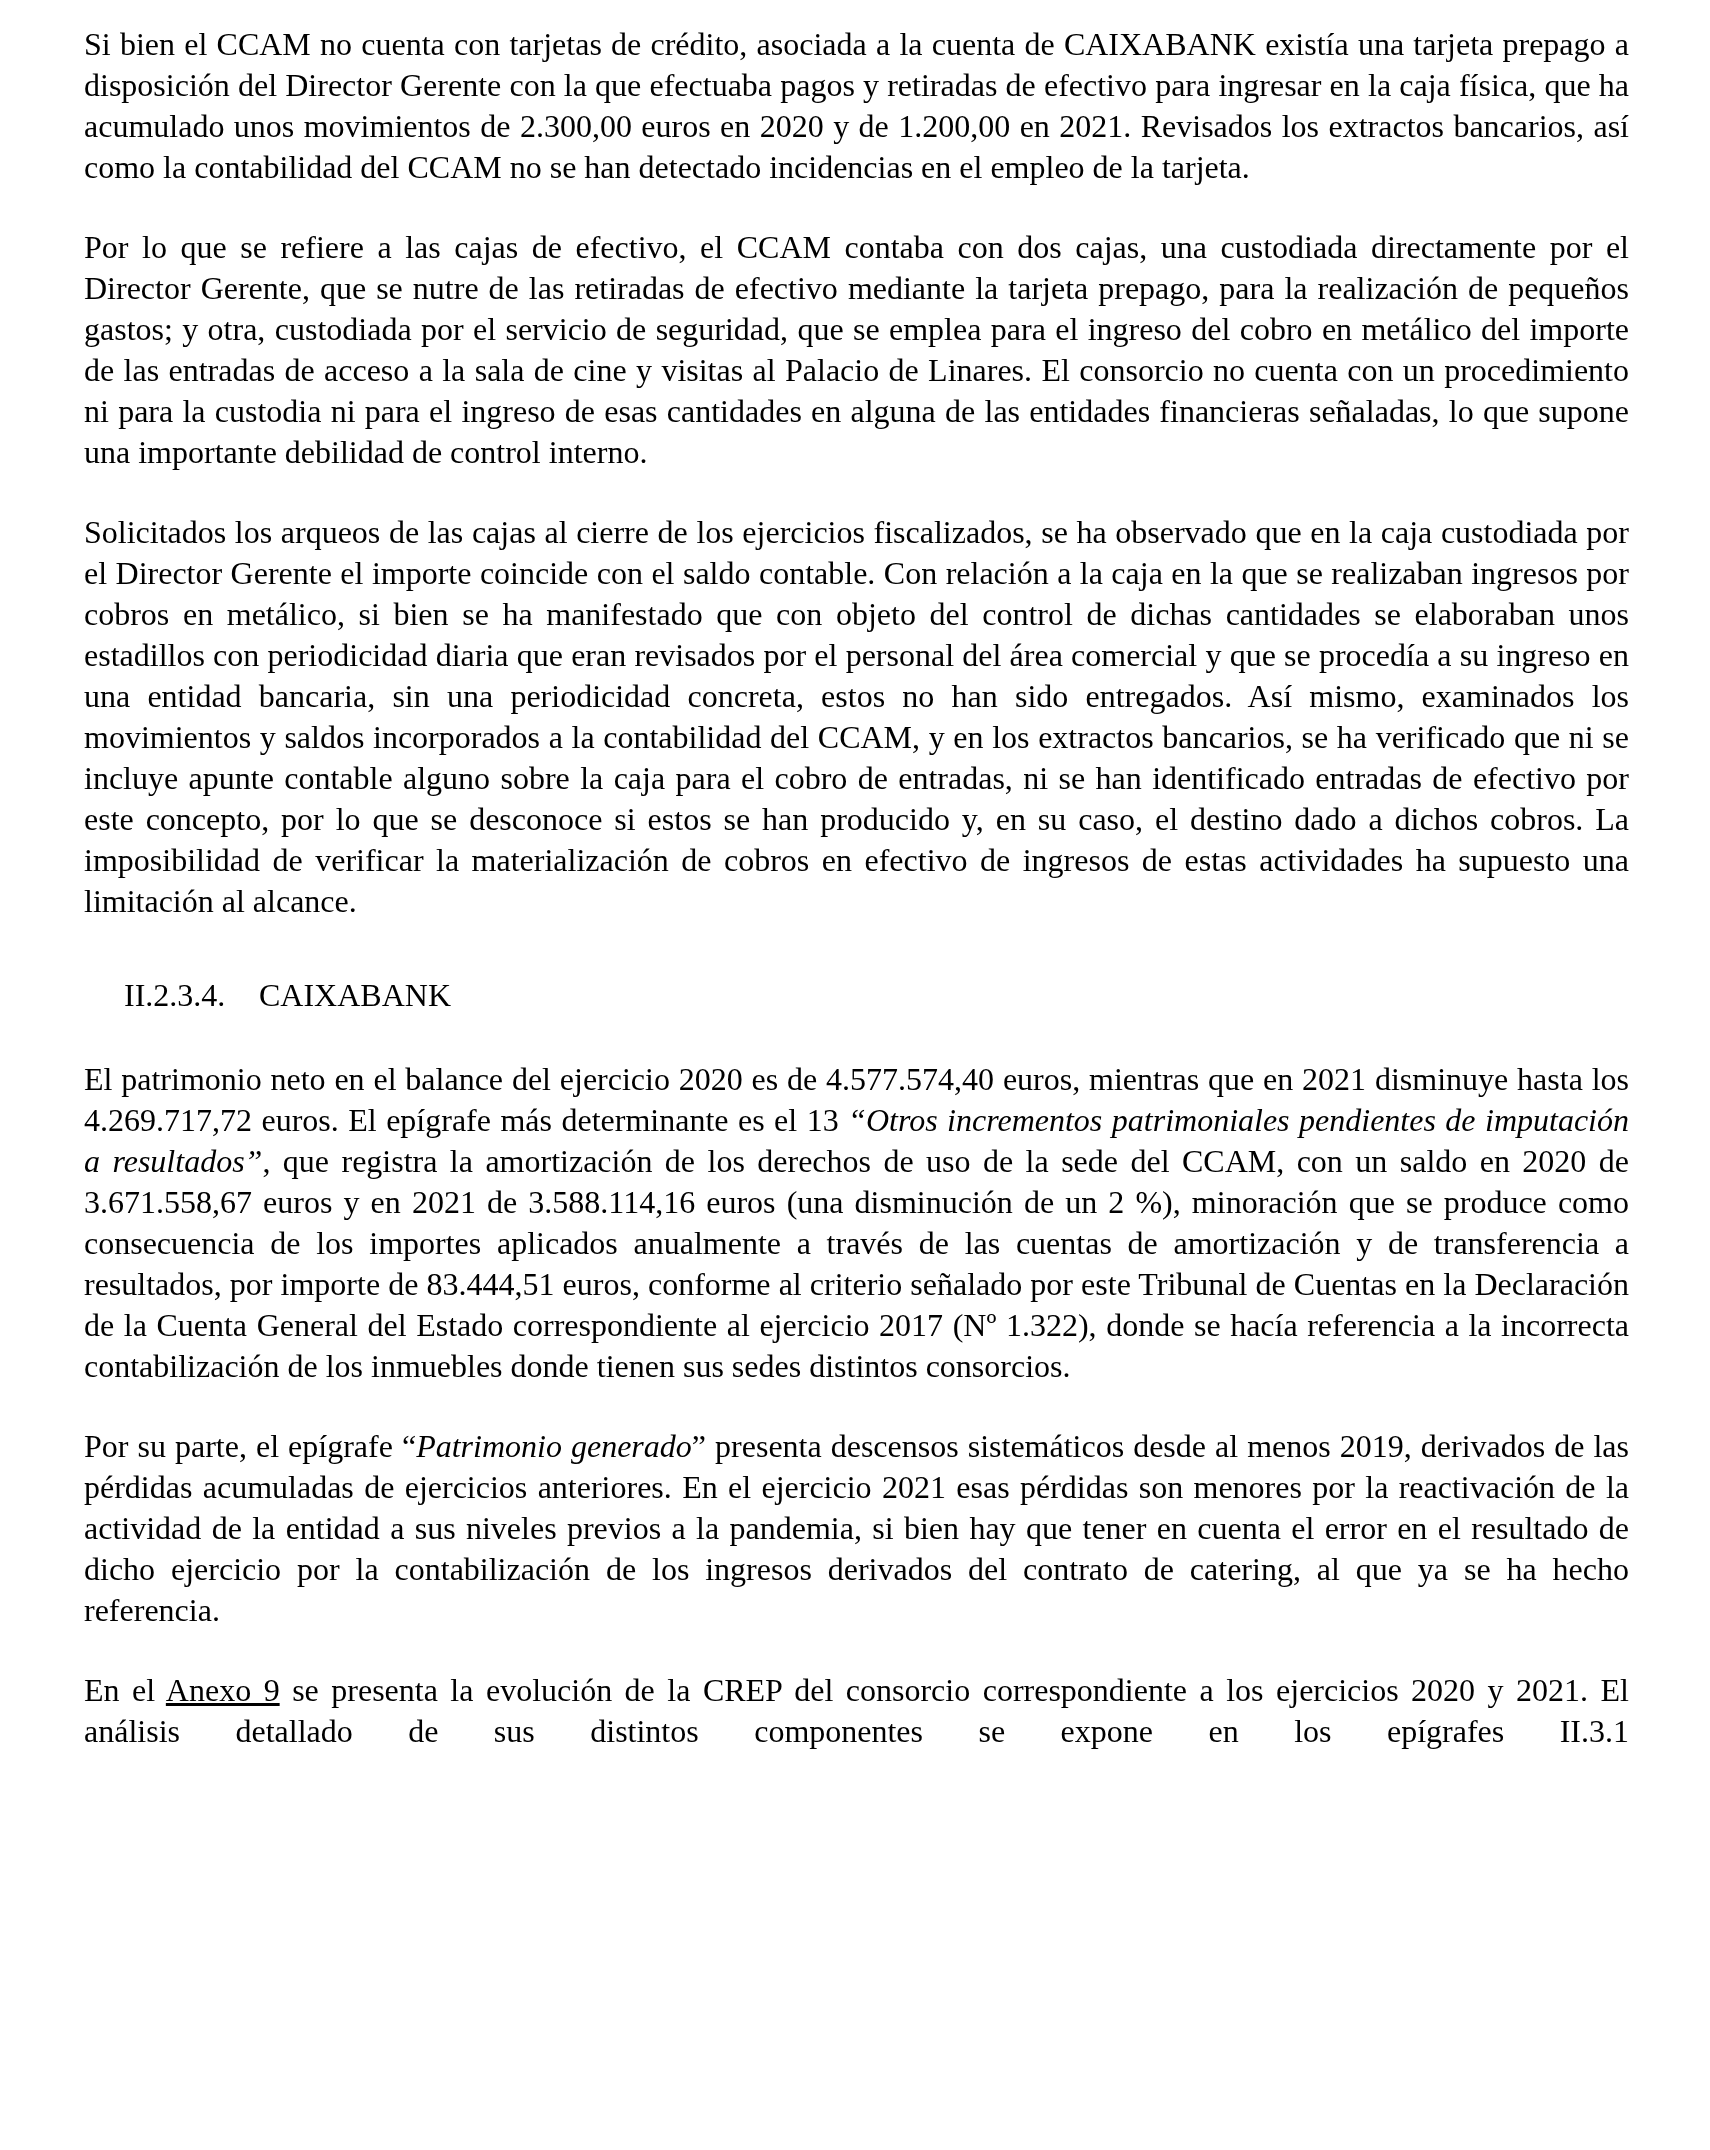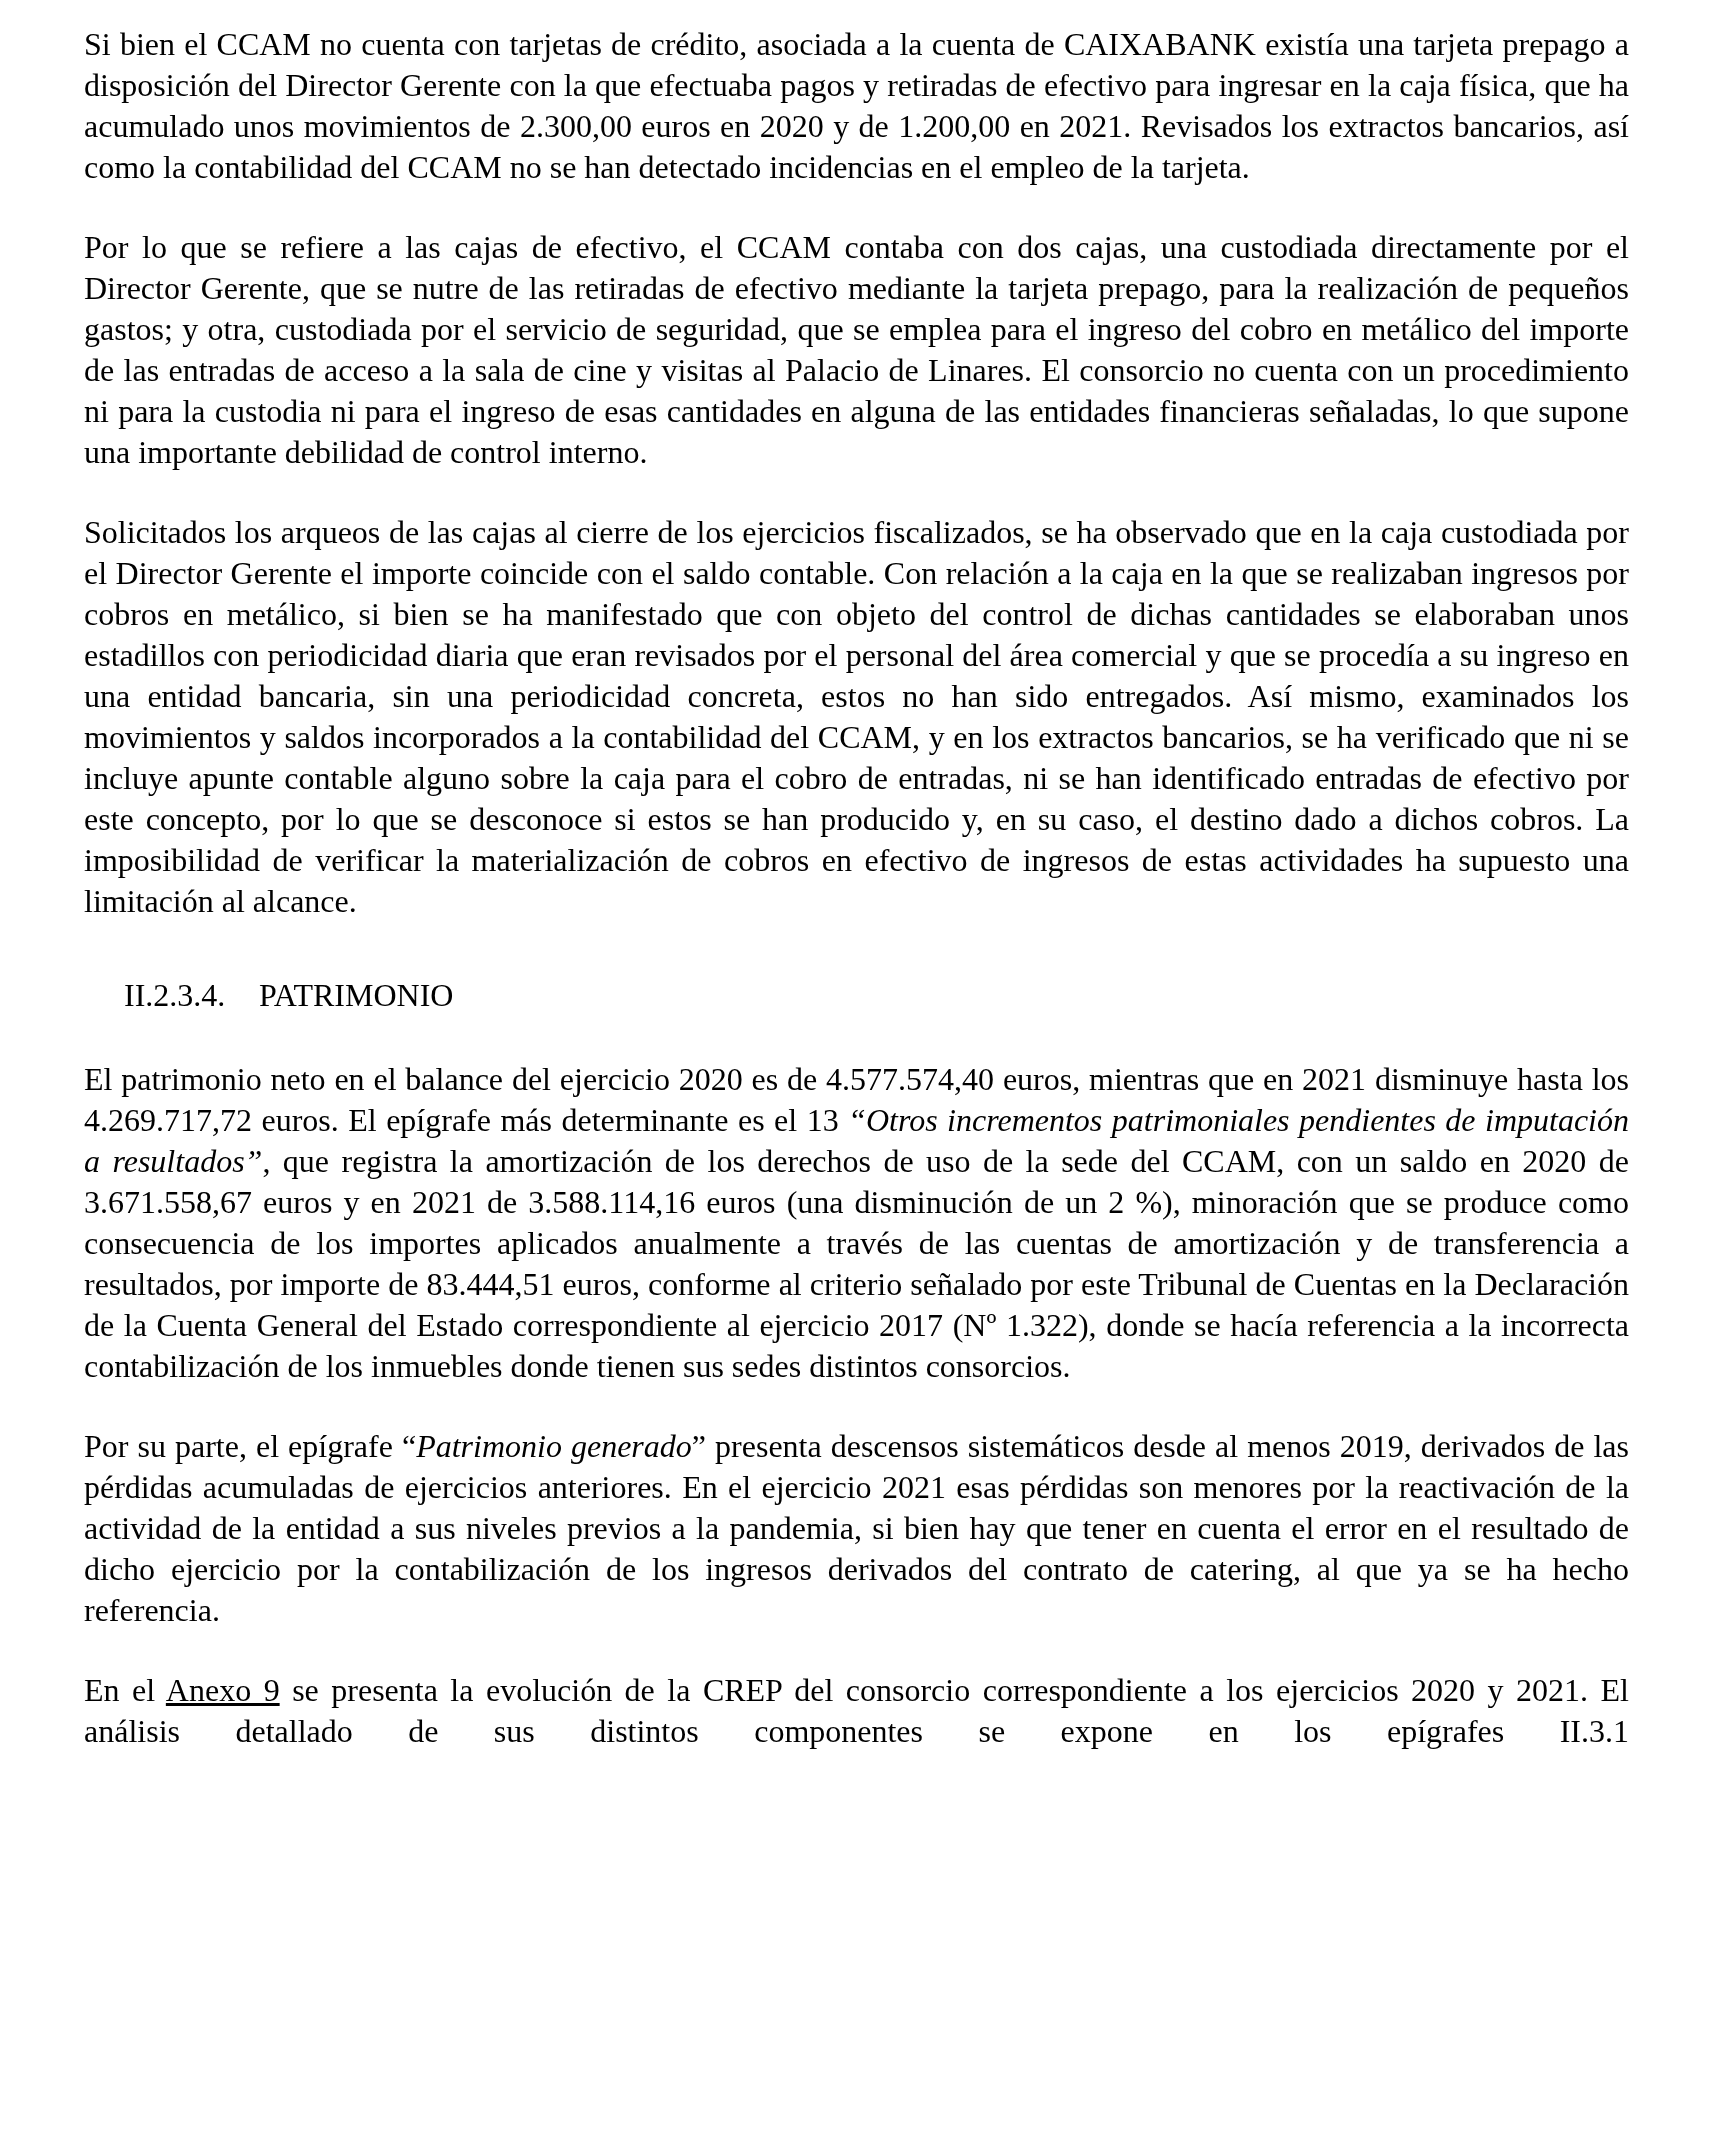--- a/index.html
+++ b/index.html
@@ -52,20 +52,20 @@
 </head>
 <body>
 
 <main class="page">
   <div>
       <p><span>Si bien el CCAM no cuenta con tarjetas de crédito, asociada a la cuenta de CAIXABANK existía una tarjeta prepago a disposición del Director Gerente con la que efectuaba pagos y retiradas de efectivo para ingresar en la caja física, que ha acumulado unos movimientos de 2.300,00 euros en 2020 y de 1.200,00 en 2021. Revisados los extractos bancarios, así como la contabilidad del CCAM no se han detectado incidencias en el empleo de la tarjeta.</span></p>
       <p><span>Por lo que se refiere a las cajas de efectivo, el CCAM contaba con dos cajas, una custodiada directamente por el Director Gerente, que se nutre de las retiradas de efectivo mediante la tarjeta prepago, para la realización de pequeños gastos; y otra, custodiada por el servicio de seguridad, que se emplea para el ingreso del cobro en metálico del importe de las entradas de acceso a la sala de cine y visitas al Palacio de Linares. El consorcio no cuenta con un procedimiento ni para la custodia ni para el ingreso de esas cantidades en alguna de las entidades financieras señaladas, lo que supone una importante debilidad de control interno.</span></p>
       <p><span>Solicitados los arqueos de las cajas al cierre de los ejercicios fiscalizados, se ha observado que en la caja custodiada por el Director Gerente el importe coincide con el saldo contable. Con relación a la caja en la que se realizaban ingresos por cobros en metálico, si bien se ha manifestado que con objeto del control de dichas cantidades se elaboraban unos estadillos con periodicidad diaria que eran revisados por el personal del área comercial y que se procedía a su ingreso en una entidad bancaria, sin una periodicidad concreta, estos no han sido entregados. Así mismo, examinados los movimientos y saldos incorporados a la contabilidad del CCAM, y en los extractos bancarios, se ha verificado que ni se incluye apunte contable alguno sobre la caja para el cobro de entradas, ni se han identificado entradas de efectivo por este concepto, por lo que se desconoce si estos se han producido y, en su caso, el destino dado a dichos cobros. La imposibilidad de verificar la materialización de cobros en efectivo de ingresos de estas actividades ha supuesto una limitación al alcance.</span></p>
       <div class="heading plain">
         <span class="hnum">II.2.3.4.</span>
-        <span class="htitle">PATRIMONIO</span>
+        <span class="htitle">CAIXABANK</span>
       </div>
       <p><span>El patrimonio neto en el balance del ejercicio 2020 es de 4.577.574,40 euros, mientras que en 2021 disminuye hasta los 4.269.717,72 euros. El epígrafe más determinante es el 13 </span><span class="italic">“Otros incrementos patrimoniales pendientes de imputación a resultados”</span><span>, que registra la amortización de los derechos de uso de la sede del CCAM, con un saldo en 2020 de 3.671.558,67 euros y en 2021 de 3.588.114,16 euros (una disminución de un 2 %), minoración que se produce como consecuencia de los importes aplicados anualmente a través de las cuentas de amortización y de transferencia a resultados, por importe de 83.444,51 euros, conforme al criterio señalado por este Tribunal de Cuentas en la Declaración de la Cuenta General del Estado correspondiente al ejercicio 2017 (Nº 1.322), donde se hacía referencia a la incorrecta contabilización de los inmuebles donde tienen sus sedes distintos consorcios.</span></p>
       <p><span>Por su parte, el epígrafe “</span><span class="italic">Patrimonio generado</span><span>” presenta descensos sistemáticos desde al menos 2019, derivados de las pérdidas acumuladas de ejercicios anteriores. En el ejercicio 2021 esas pérdidas son menores por la reactivación de la actividad de la entidad a sus niveles previos a la pandemia, si bien hay que tener en cuenta el error en el resultado de dicho ejercicio por la contabilización de los ingresos derivados del contrato de catering, al que ya se ha hecho referencia.</span></p>
       <p class="justify-last"><span>En el </span><span class="underline">Anexo 9</span><span> se presenta la evolución de la CREP del consorcio correspondiente a los ejercicios 2020 y 2021. El análisis detallado de sus distintos componentes se expone en los epígrafes II.3.1</span></p>
     </div>
 </main>
 
 
 </body></html>

